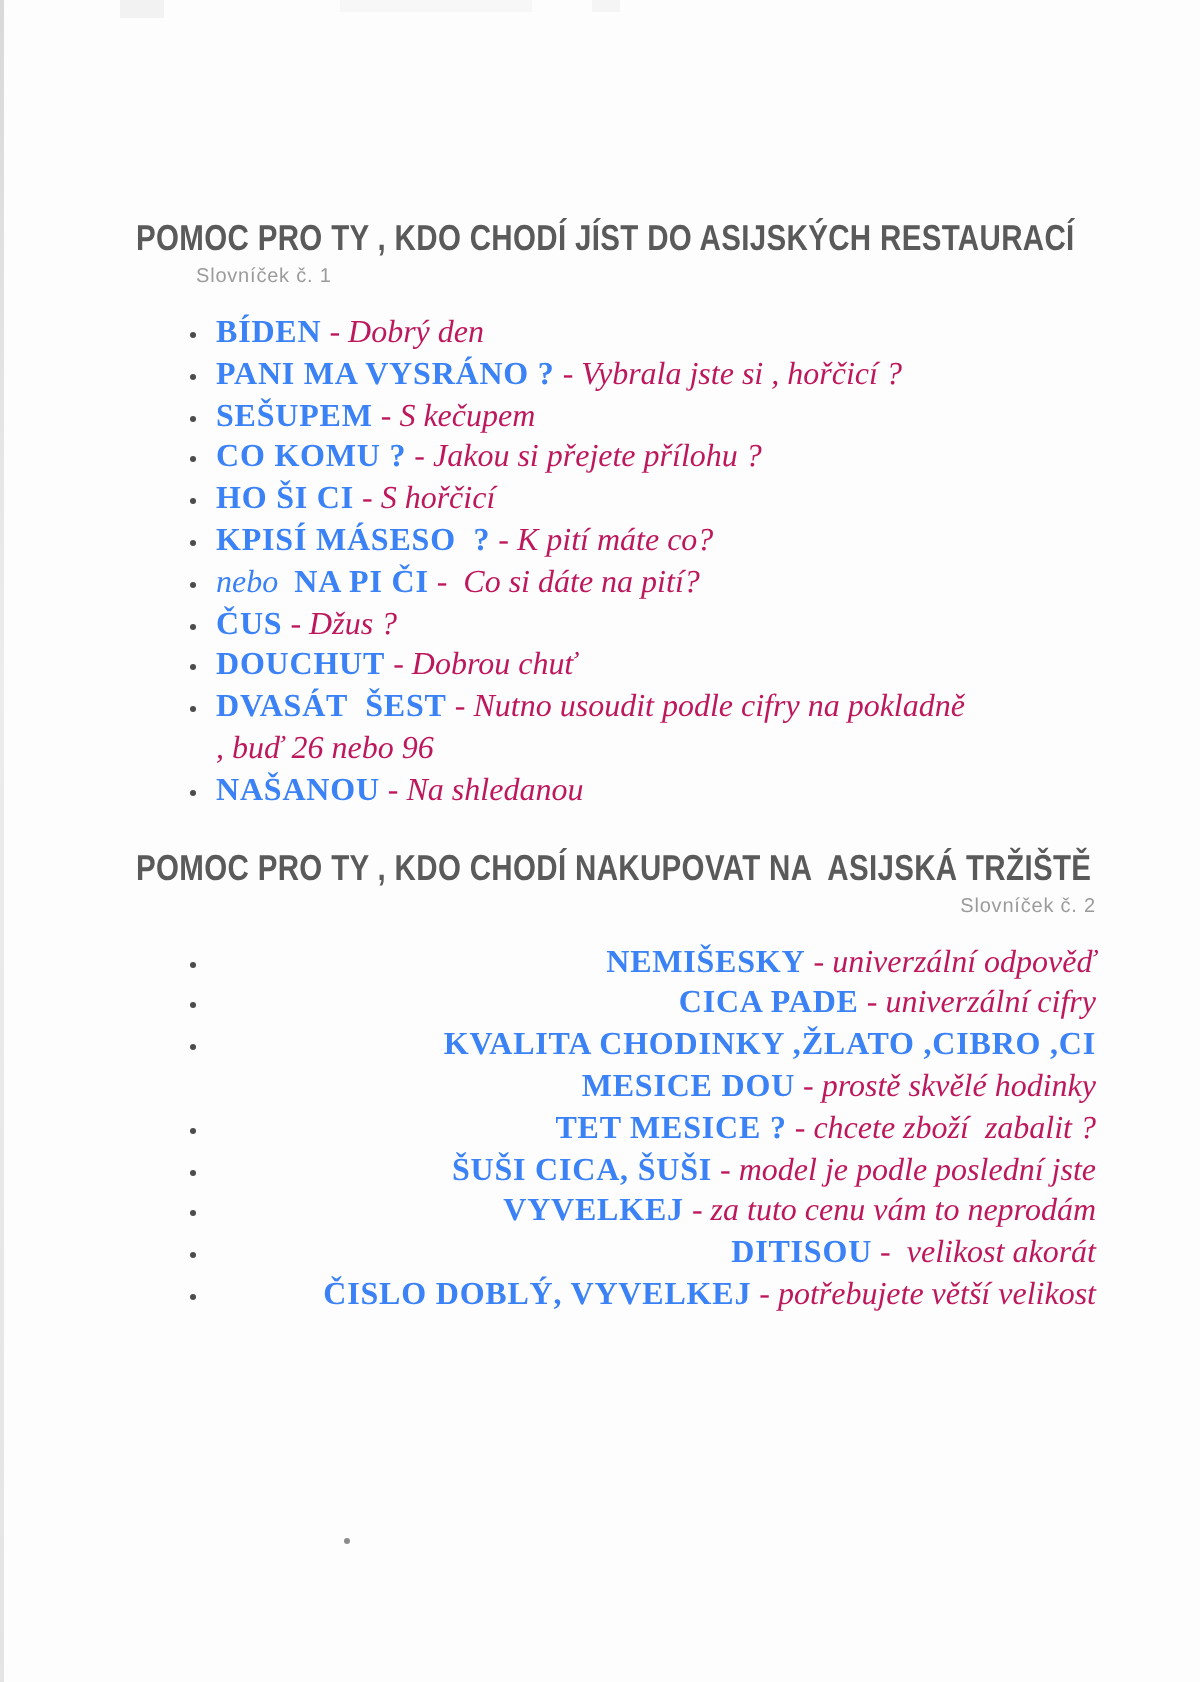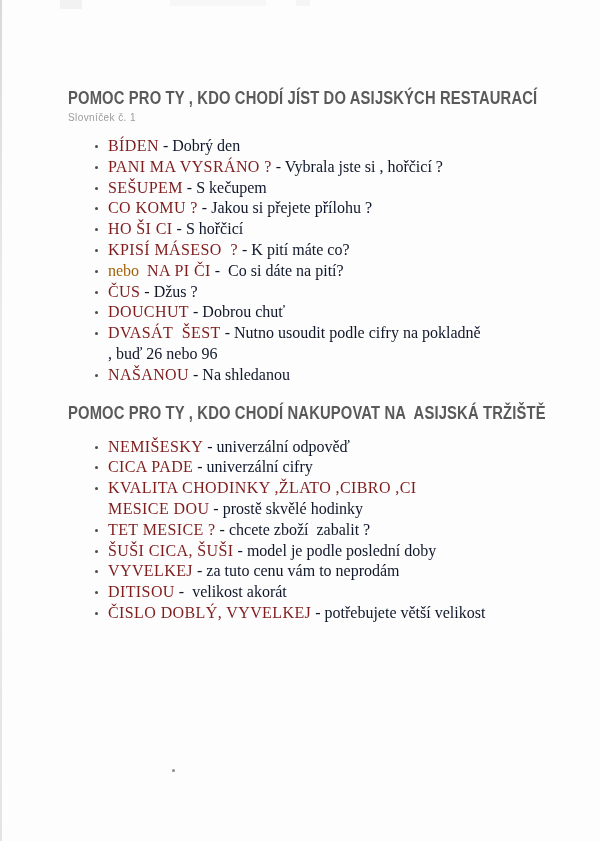--- a/index.html
+++ b/index.html
@@ -17,21 +17,21 @@
     background: linear-gradient(#d9d9d9, #ececec 40%, #e4e4e4);
   }
   .smudge-a { position: absolute; left: 60px; top: 0; width: 22px; height: 9px; background: #f2f2f2; }
   .smudge-b { position: absolute; left: 170px; top: 0; width: 96px; height: 6px; background: #f7f7f7; }
   .smudge-c { position: absolute; left: 296px; top: 0; width: 14px; height: 6px; background: #f5f5f5; }
   .speck {
     position: absolute; left: 172px; top: 769px; width: 3px; height: 3px;
     background: #8c8c8c; border-radius: 50%;
   }
 
-  .content { position: absolute; left: 68px; top: 88px; width: 480px; }
+  .content { position: absolute; left: 68px; top: 109px; width: 480px; }
 
   .section-title {
     margin: 0;
     font-family: "Liberation Sans", sans-serif;
     font-size: 18px;
     font-weight: 700;
     color: #5a5a5a;
     line-height: 21px;
     white-space: pre;
   }
@@ -40,20 +40,21 @@
     transform: scaleX(0.82);
     transform-origin: 0 50%;
     letter-spacing: 0.2px;
   }
   .subtitle {
     margin-top: 3px;
     font-family: "Liberation Sans", sans-serif;
     font-size: 10px;
     color: #9b9b9b;
     letter-spacing: 0.4px;
+    margin-left: 30px;
   }
 
   .phrase-list {
     list-style: none;
     margin: 13px 0 0 0;
     padding: 0 0 0 40px;
   }
   .phrase-item {
     position: relative;
     font-size: 16px;
@@ -61,30 +62,30 @@
     color: #4f4f4f;
   }
   .phrase-item::before {
     content: "";
     position: absolute;
     left: -13px; top: 9px;
     width: 3px; height: 3px;
     background: #4c4c4c;
     border-radius: 50%;
   }
-  .prefix { color: #a16207; white-space: pre-wrap; }
+  .prefix { color: #3b82f6; white-space: pre-wrap; font-style: italic; }
   .term {
-    font-weight: 400;
-    color: #7f1d1d;
+    font-weight: 700;
+    color: #3b82f6;
     letter-spacing: 0.4px;
     white-space: pre-wrap;
   }
-  .def { color: #0f172a; white-space: pre-wrap; margin-left: 4px; }
+  .def { color: #be185d; white-space: pre-wrap; margin-left: 4px; font-style: italic; }
 
-  .section-2 { margin-top: 17px; }
+  .section-2 { margin-top: 17px; text-align: right; }
 </style>
 </head>
 <body>
 
 <div class="page">
   <div class="edge-left"></div>
   <div class="smudge-a"></div>
   <div class="smudge-b"></div>
   <div class="smudge-c"></div>
   <div class="speck"></div>
@@ -105,27 +106,28 @@
         <li class="phrase-item"><span class="term">ČUS</span><span class="def">- Džus ?</span></li>
         <li class="phrase-item"><span class="term">DOUCHUT</span><span class="def">- Dobrou chuť</span></li>
         <li class="phrase-item"><span class="term">DVASÁT  ŠEST</span><span class="def">- Nutno usoudit podle cifry na pokladně
 , buď 26 nebo 96</span></li>
         <li class="phrase-item"><span class="term">NAŠANOU</span><span class="def">- Na shledanou</span></li>
       </ul>
     </section>
 
     <section class="section-2">
       <h1 class="section-title"><span class="condensed">POMOC PRO TY , KDO CHODÍ NAKUPOVAT NA  ASIJSKÁ TRŽIŠTĚ</span></h1>
+      <div class="subtitle">Slovníček č. 2</div>
       <ul class="phrase-list">
         <li class="phrase-item"><span class="term">NEMIŠESKY</span><span class="def">- univerzální odpověď</span></li>
         <li class="phrase-item"><span class="term">CICA PADE</span><span class="def">- univerzální cifry</span></li>
         <li class="phrase-item"><span class="term">KVALITA CHODINKY ,ŽLATO ,CIBRO ,CI
 MESICE DOU</span><span class="def">- prostě skvělé hodinky</span></li>
         <li class="phrase-item"><span class="term">TET MESICE ?</span><span class="def">- chcete zboží  zabalit ?</span></li>
-        <li class="phrase-item"><span class="term">ŠUŠI CICA, ŠUŠI</span><span class="def">- model je podle poslední doby</span></li>
+        <li class="phrase-item"><span class="term">ŠUŠI CICA, ŠUŠI</span><span class="def">- model je podle poslední jste</span></li>
         <li class="phrase-item"><span class="term">VYVELKEJ</span><span class="def">- za tuto cenu vám to neprodám</span></li>
         <li class="phrase-item"><span class="term">DITISOU</span><span class="def">-  velikost akorát</span></li>
         <li class="phrase-item"><span class="term">ČISLO DOBLÝ, VYVELKEJ</span><span class="def">- potřebujete větší velikost</span></li>
       </ul>
     </section>
 
   </div>
 </div>
 
 </body></html>

